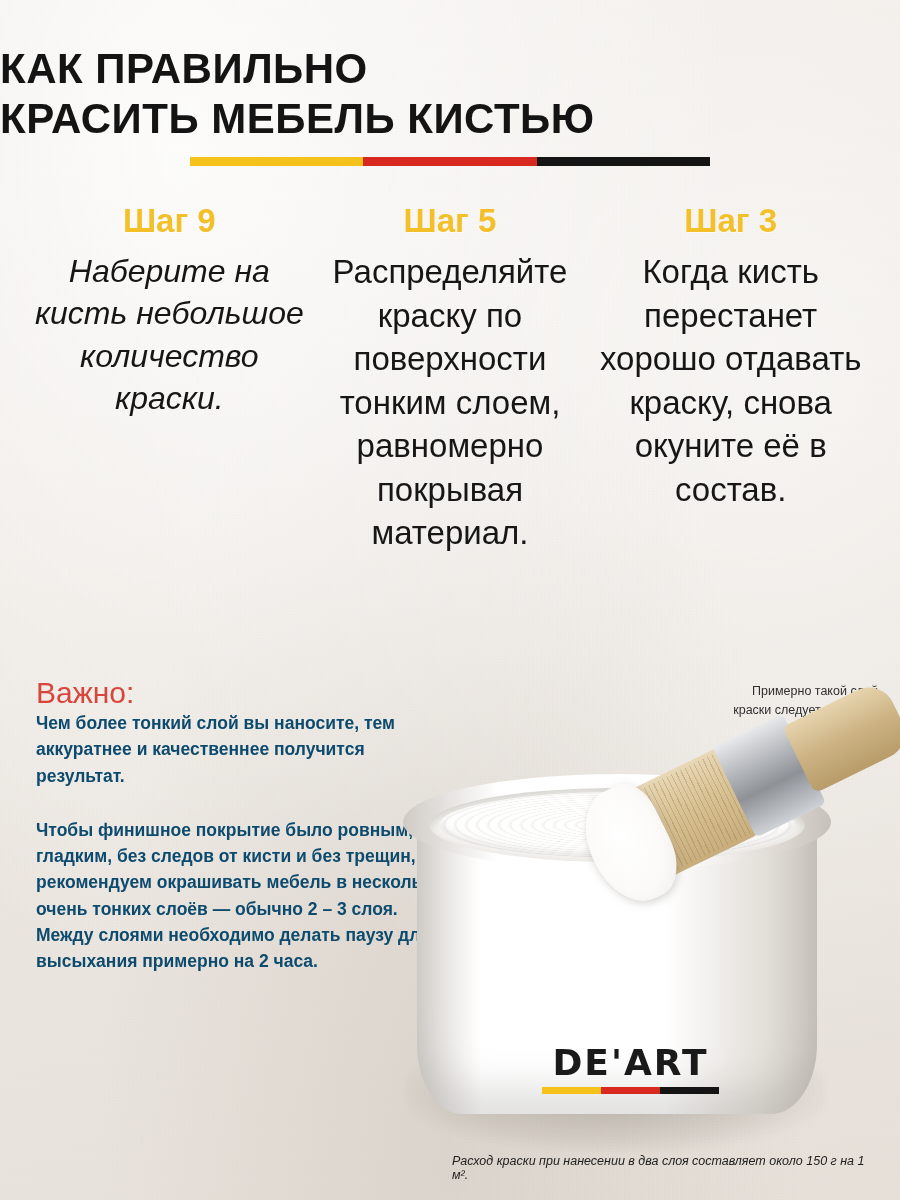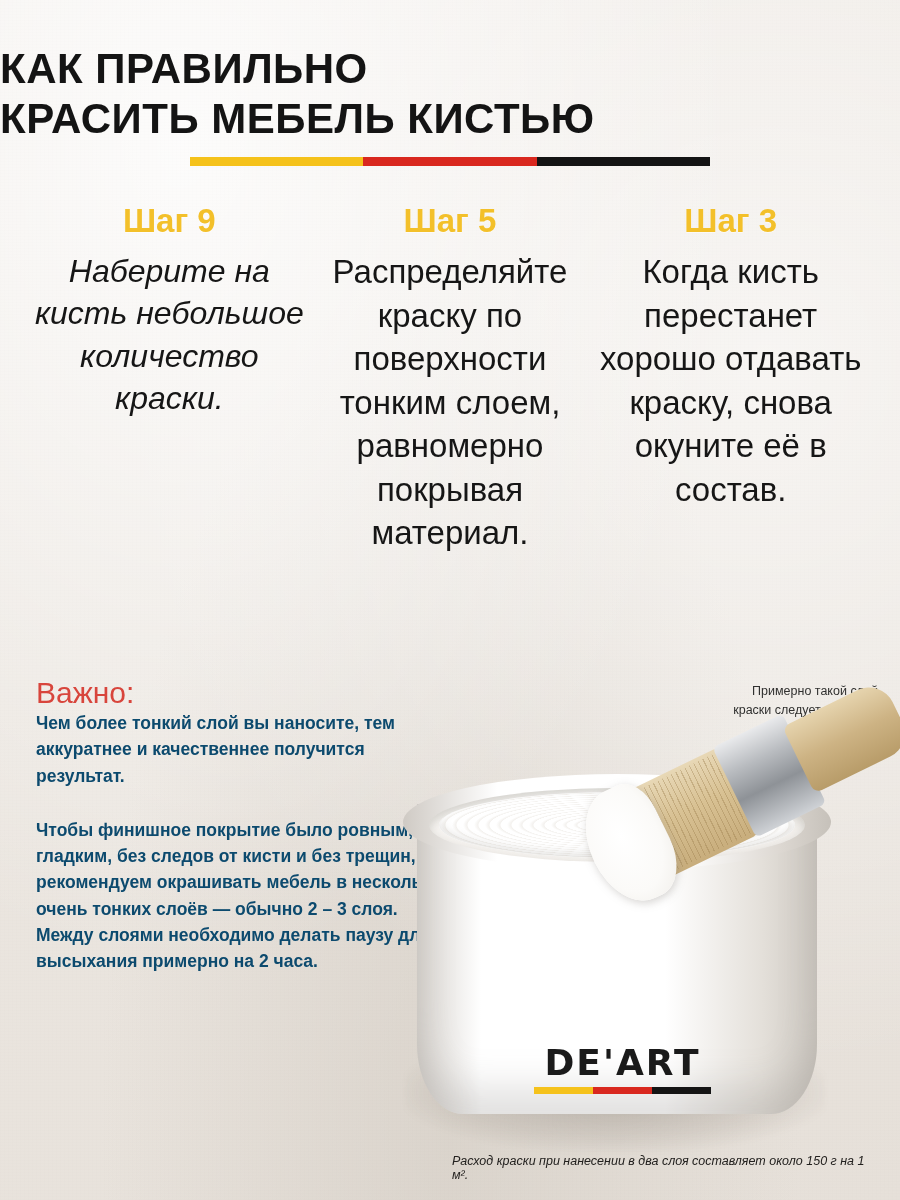--- a/index.html
+++ b/index.html
@@ -193,21 +193,21 @@
     width: 356px;
     height: 66px;
     border-radius: 50%;
     background:
       repeating-radial-gradient(ellipse at 50% 50%, #ffffff 0px, #ffffff 6px, #f3f1ee 7px, #ffffff 11px),
       radial-gradient(ellipse at 50% 45%, #ffffff 0%, #f7f5f2 70%, #eceae6 100%);
     box-shadow: inset 0 -4px 8px rgba(160,155,148,0.25);
   }
   .jar-label {
     position: absolute;
-    left: 120px;
+    left: 128px;
     top: 330px;
     width: 215px;
     text-align: center;
   }
   .brand {
     font-weight: bold;
     font-size: 36px;
     letter-spacing: 2px;
     color: #1a1a1a;
     font-family: "DejaVu Sans", sans-serif;

